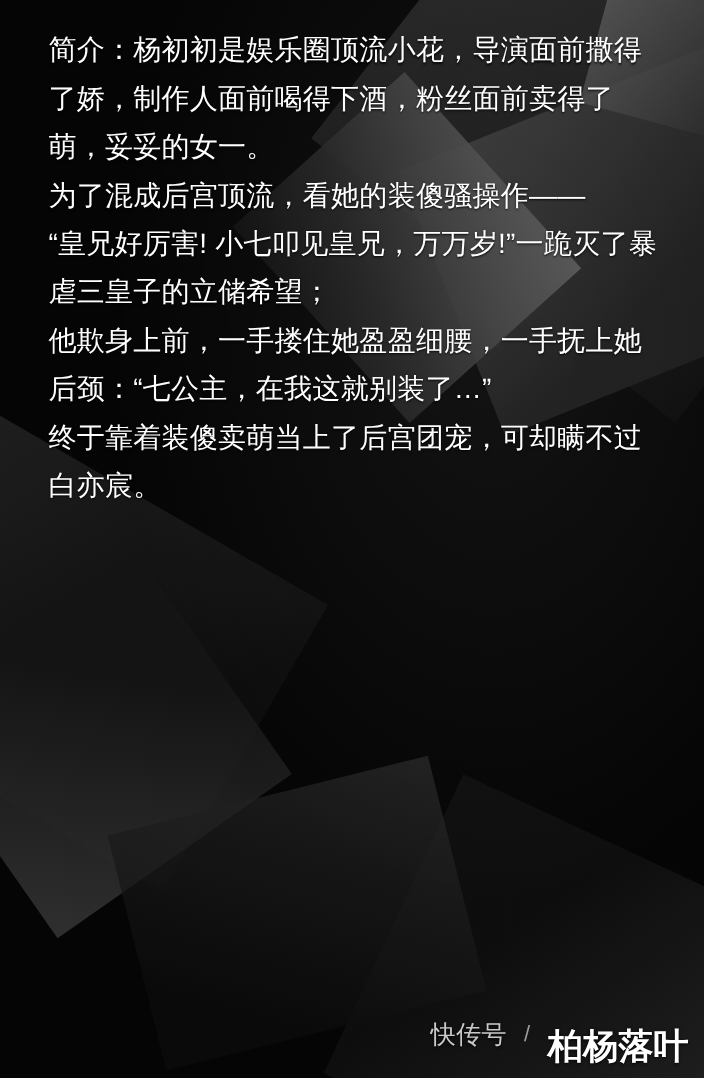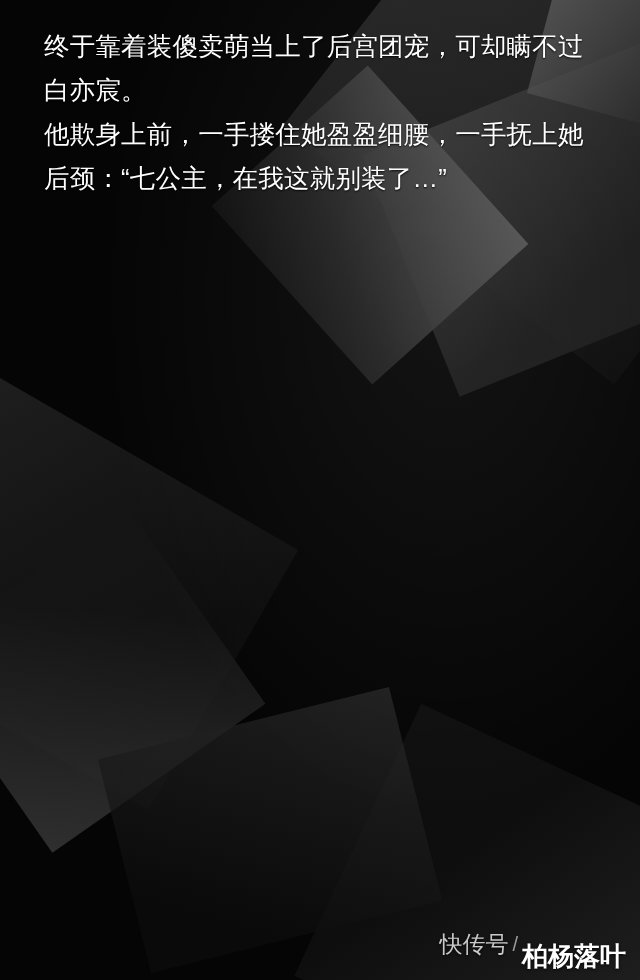--- a/index.html
+++ b/index.html
@@ -110,36 +110,36 @@
   }
 
   
   .watermark {
     position: absolute;
     z-index: 6;
     right: 14px;
     bottom: 6px;
     display: flex;
     align-items: center;
-    gap: 4px;
+    gap: 16px;
   }
   .wm-brand {
     color: #d9d9d9;
     font-size: 23px;
     opacity: .92;
     text-shadow: 0 1px 3px rgba(0,0,0,.9);
   }
   .wm-sep {
     color: #bdbdbd;
     font-size: 20px;
     opacity: .8;
   }
   .wm-author {
     color: #ffffff;
-    font-size: 26px;
+    font-size: 32px;
     font-weight: bold;
     text-shadow: 0 1px 3px rgba(0,0,0,.9);
     margin-top: 24px;
   }
 </style>
 </head>
 <body>
 
 <div class="page">
 
@@ -149,22 +149,25 @@
     <div class="shard shard-c"></div>
     <div class="shard shard-d"></div>
     <div class="shard shard-e"></div>
     <div class="shard shard-f"></div>
     <div class="shard shard-g"></div>
     <div class="shard shard-h"></div>
     <div class="vignette"></div>
   </div>
 
   <div class="content">
+    <p class="para">简介：杨初初是娱乐圈顶流小花，导演面前撒得了娇，制作人面前喝得下酒，粉丝面前卖得了萌，妥妥的女一。</p>
+    <p class="para">为了混成后宫顶流，看她的装傻骚操作——</p>
+    <p class="para">“皇兄好厉害! 小七叩见皇兄，万万岁!”一跪灭了暴虐三皇子的立储希望；</p>
+    <p class="para">他欺身上前，一手搂住她盈盈细腰，一手抚上她后颈：“七公主，在我这就别装了…”</p>
     <p class="para">终于靠着装傻卖萌当上了后宫团宠，可却瞒不过白亦宸。</p>
-    <p class="para">他欺身上前，一手搂住她盈盈细腰，一手抚上她后颈：“七公主，在我这就别装了…”</p>
   </div>
 
   <div class="watermark">
     <span class="wm-brand">快传号</span>
     <span class="wm-sep">/</span>
     <span class="wm-author">柏杨落叶</span>
   </div>
 
 </div>
 

